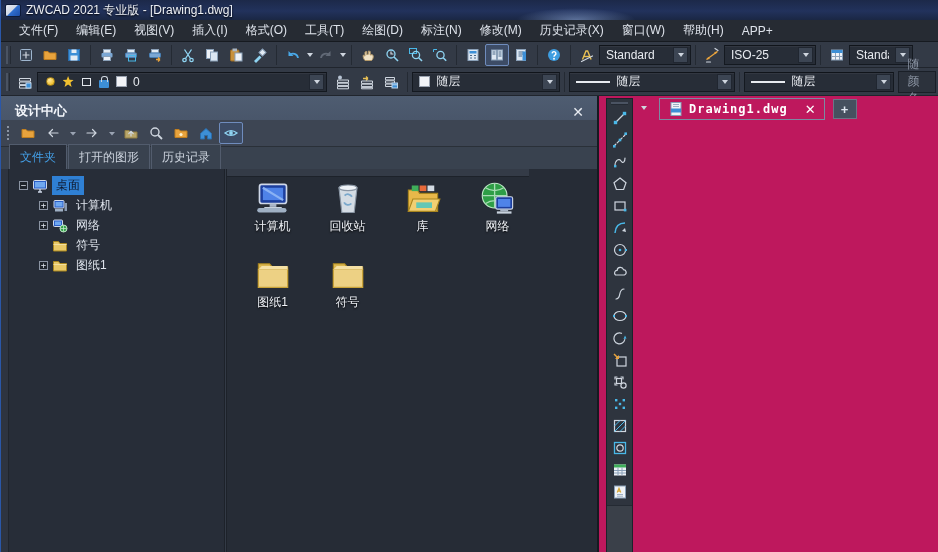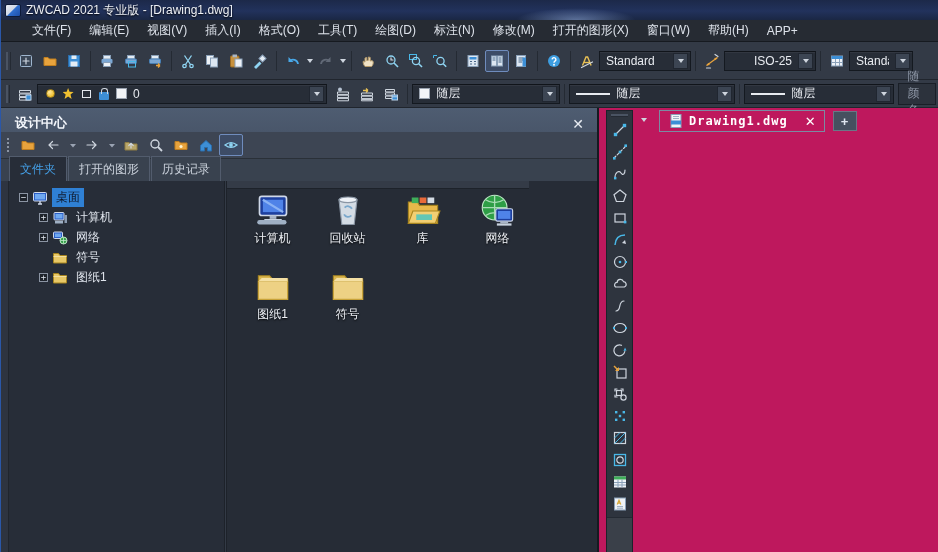--- a/index.html
+++ b/index.html
@@ -7,26 +7,26 @@
   body { font-family:"Liberation Sans","DejaVu Sans",sans-serif; font-size:12px; background:#20252d; color:#dfe4ec; }
   .app { width:938px; height:552px; position:relative; display:flex; flex-direction:column; border-left:1px solid #2a57a8; }
 
   
   .titlebar { height:20px; background:linear-gradient(180deg,#1c2949 0%,#22325c 55%,#1a2744 100%); display:flex; align-items:center; gap:5px; padding:0 4px; position:relative; }
   .titlebar:after { content:""; position:absolute; left:55%; top:8px; width:120px; height:12px; background:radial-gradient(ellipse at center bottom, rgba(170,200,255,.45), transparent 70%); }
   .app-logo { width:16px; height:13px; background:linear-gradient(135deg,#e8ecf4 0%,#cfd8e8 45%,#2f6fd0 50%,#1d4ea8 100%); border-radius:2px; border:1px solid #0e1b38; }
   .title-text { color:#eef1f7; font-size:12px; text-shadow:0 1px 2px #000; white-space:nowrap; }
 
   
-  .menubar { height:22px; background:#262b33; border-bottom:1px solid #161a20; display:flex; align-items:center; padding-left:22px; }
+  .menubar { height:22px; background:#262b33; border-bottom:1px solid #161a20; display:flex; align-items:center; padding-left:9px; }
   .menu-item { padding:2px 9px; color:#dde2ea; font-size:12px; cursor:default; white-space:nowrap; }
 
   
   .tbrow { background:#333a46; border-bottom:1px solid #20252d; display:flex; align-items:center; padding:0 2px; }
-  .tb1 { height:38px; }
+  .tb1 { height:26px; }
   .tb2 { height:28px; }
   .tb-grip { width:5px; height:18px; margin:0 3px; border-left:2px solid #4a5362; border-right:1px solid #242a33; }
   .tb-sep { width:1px; height:20px; background:#4a5362; border-right:1px solid #242a33; margin:0 4px; }
   .tb-btn { width:24px; height:22px; display:flex; align-items:center; justify-content:center; border:1px solid transparent; border-radius:2px; flex:none; }
   .tb-btn.active { background:#3d4c66; border-color:#6f8cbd; }
   .tb-btn.disabled { opacity:.45; }
   .tb-dd { width:9px; height:22px; display:flex; align-items:center; justify-content:center; }
   .caret { width:0; height:0; border-left:3.5px solid transparent; border-right:3.5px solid transparent; border-top:4px solid #cfd6df; }
   .combo { height:20px; background:#272d37; border:1px solid #141920; border-top-color:#10141a; box-shadow:inset 0 1px 0 rgba(255,255,255,.05); display:flex; align-items:center; padding:0 2px 0 6px; color:#e8ebf0; font-size:12px; gap:6px; flex:none; }
   .combo .val { flex:1; white-space:nowrap; overflow:hidden; }
@@ -104,21 +104,21 @@
   <div class="menubar" id="menubar">
       <div class="menu-item">文件(F)</div>
       <div class="menu-item">编辑(E)</div>
       <div class="menu-item">视图(V)</div>
       <div class="menu-item">插入(I)</div>
       <div class="menu-item">格式(O)</div>
       <div class="menu-item">工具(T)</div>
       <div class="menu-item">绘图(D)</div>
       <div class="menu-item">标注(N)</div>
       <div class="menu-item">修改(M)</div>
-      <div class="menu-item">打开的图形(X)</div>
+      <div class="menu-item">历史记录(X)</div>
       <div class="menu-item">窗口(W)</div>
       <div class="menu-item">帮助(H)</div>
       <div class="menu-item">APP+</div>
     </div>
 
   <div class="tbrow tb1" id="tb1">
       <div class="tb-grip"></div>
       <div class="tb-btn">
         <span>
           <svg viewBox="0 0 16 16" width="16" height="16">
@@ -321,21 +321,21 @@
       <div class="tb-sep"></div>
       <div class="tb-btn">
         <span>
           <svg viewBox="0 0 16 16" width="16" height="16">
             <path d="M2.5 12.5 13.5 4.5" stroke="#e8a33d" stroke-width="1.2"></path>
             <path d="M2.5 12.5l3.4-.6-1.6-2.2zM13.5 4.5l-3.4.6 1.6 2.2z" fill="#e8a33d"></path>
             <path d="M2.5 15h4M11 1.5l3 2" stroke="#cfd6df" stroke-width="1.2" fill="none" stroke-linecap="round"></path>
           </svg>
         </span>
       </div>
-      <div class="combo" style="width: 92px; text-align: right;">
+      <div class="combo" style="width: 92px;">
         <span class="val">ISO-25</span>
         <span class="dd">
           <span class="caret"></span>
         </span>
       </div>
       <div class="tb-sep"></div>
       <div class="tb-btn">
         <span>
           <svg viewBox="0 0 16 16" width="16" height="16">
             <rect x="2.5" y="3" width="11" height="10" fill="#eef2f7" stroke="#8aa0b8"></rect>

